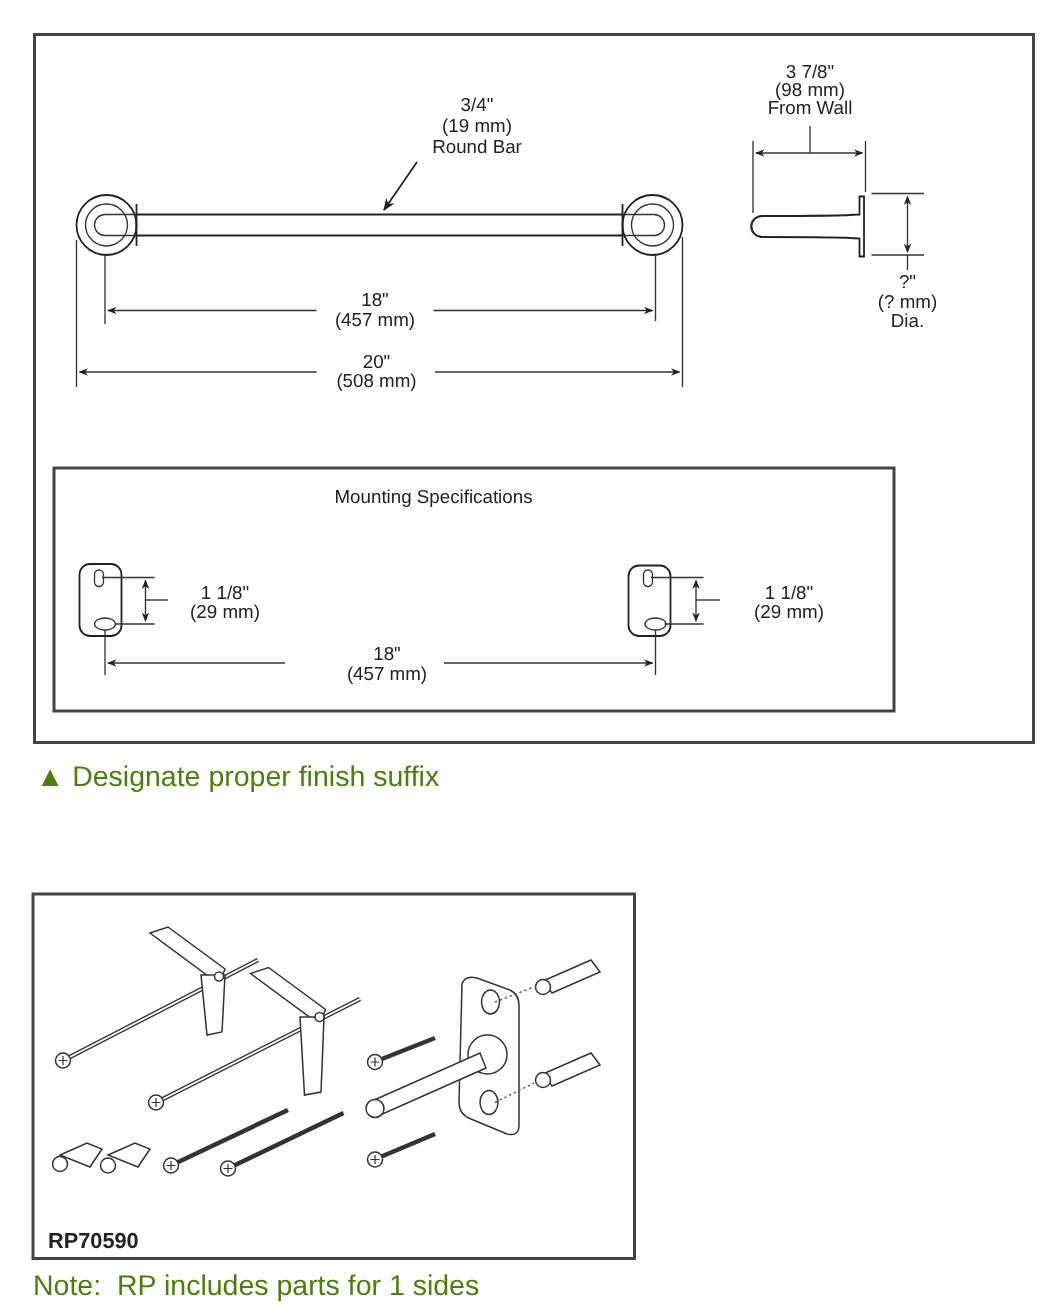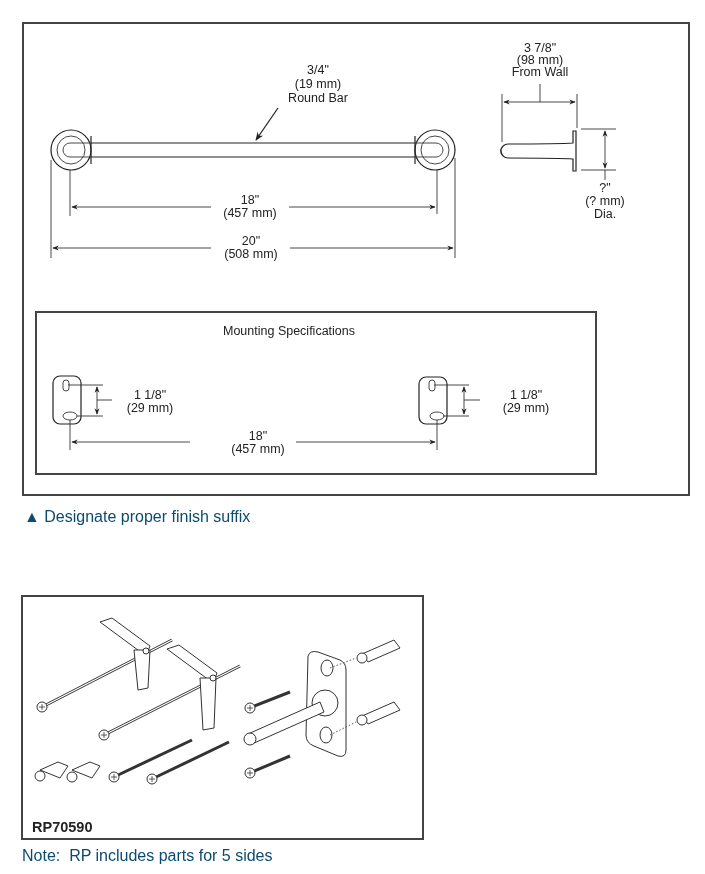--- a/index.html
+++ b/index.html
@@ -1,20 +1,20 @@
 <!DOCTYPE html>
 <html><head>
 <meta charset="utf-8">
 <style>
   html, body { margin:0; padding:0; background:#ffffff; }
   body { width:705px; height:874px; position:relative; overflow:hidden;
          font-family:"Liberation Sans", sans-serif; color:#222; }
   svg { position:absolute; left:0; top:0; }
   .lbl { font-family:"Liberation Sans", sans-serif; font-size:12.5px; fill:#222; }
-  .note { position:absolute; font-family:"Liberation Sans", sans-serif; font-size:16px; color:#0c4a6e; }
+  .note { position:absolute; font-family:"Liberation Sans", sans-serif; font-size:19px; color:#4d7c0f; }
   .ln { stroke:#222; stroke-width:1.2; fill:none; }
   .thin { stroke:#333; stroke-width:0.9; fill:none; }
   .box { stroke:#444; stroke-width:2; fill:none; }
   .dot { stroke:#555; stroke-width:1; stroke-dasharray:1.5 2; fill:none; }
 </style>
 </head>
 <body>
 
 <svg width="705" height="874" viewBox="0 0 705 874">
   <defs>
@@ -186,13 +186,13 @@
     <line x1="330" y1="735" x2="356" y2="722" class="dot"></line>
   </g>
   <text x="32" y="832" font-family="Liberation Sans, sans-serif" font-size="14.5" font-weight="bold" fill="#222">RP70590</text>
 </svg>
 
 <div class="note" style="left:24px; top:508px;">
   <span>▲</span>
   <span>Designate proper finish suffix</span>
 </div>
 
-<div class="note" style="left:22px; top:847px; white-space:pre;">Note:  RP includes parts for 5 sides</div>
+<div class="note" style="left:22px; top:847px; white-space:pre;">Note:  RP includes parts for 1 sides</div>
 
 </body></html>

